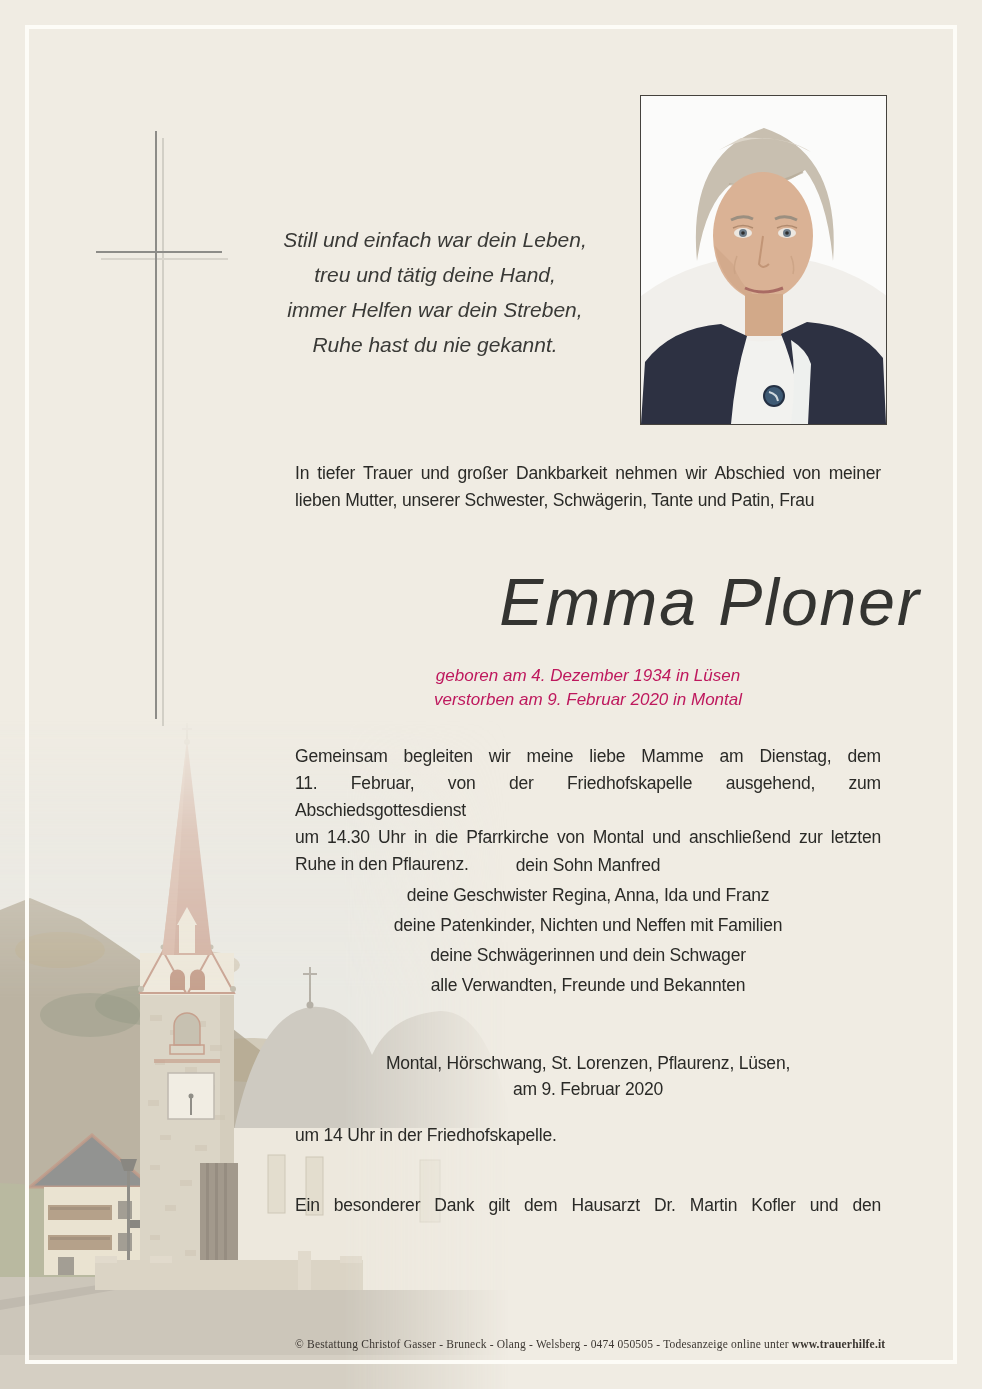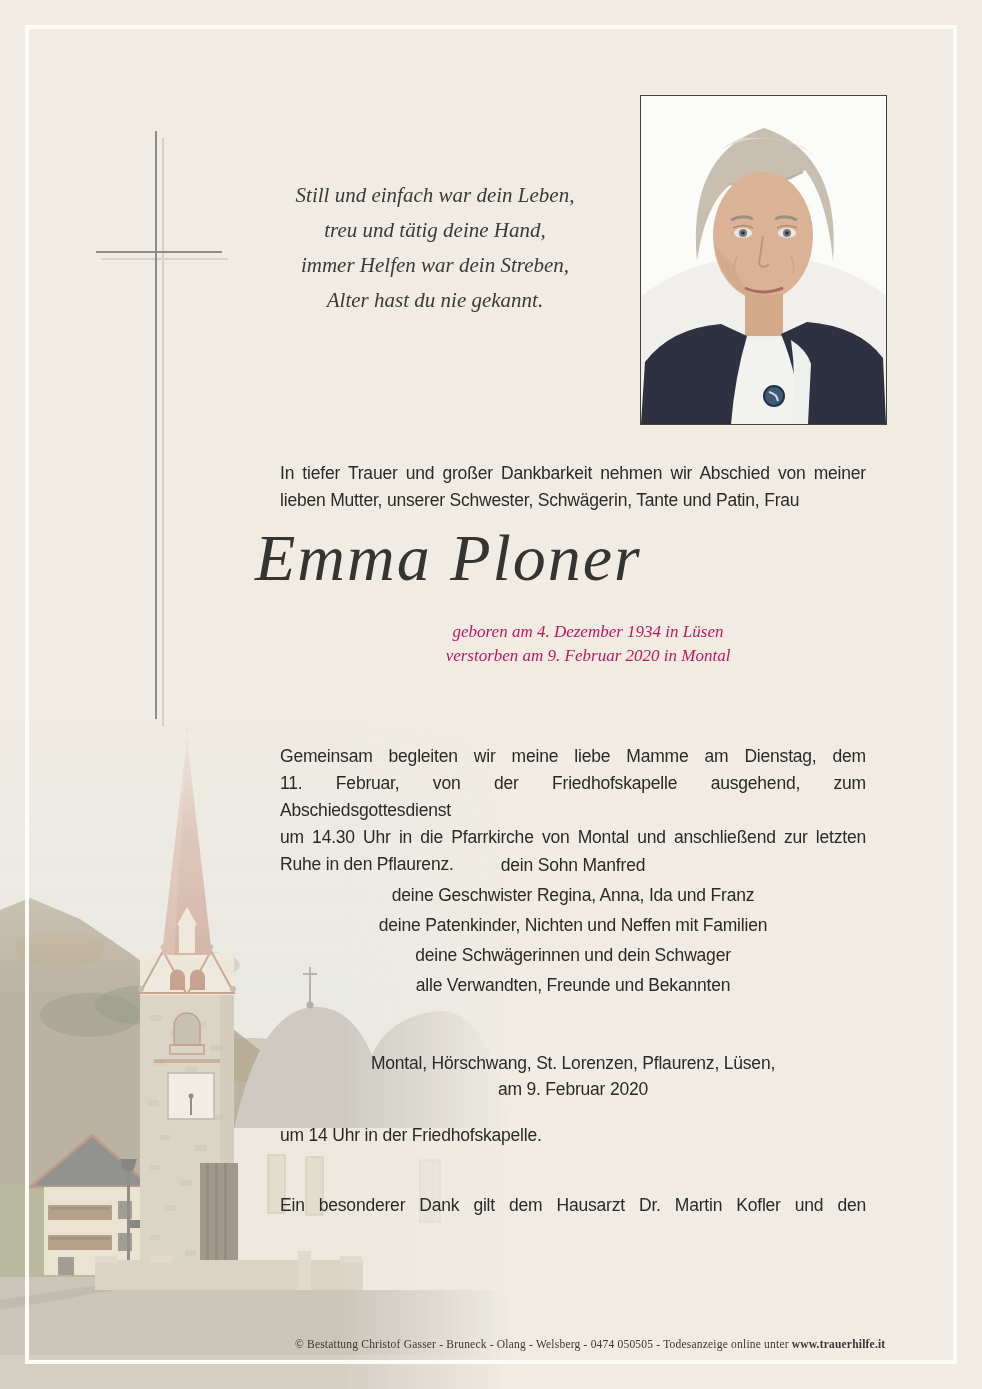--- a/index.html
+++ b/index.html
@@ -25,26 +25,26 @@
     position:absolute; inset:25px; border:4px solid #fdfcf7; z-index:1; pointer-events:none;
   }
   
   .cross span{position:absolute; display:block; z-index:2;}
   .cv-light{left:162px; top:138px; width:2px; height:588px; background:#d2cfc6;}
   .cv-dark {left:155px; top:131px; width:2px; height:588px; background:#8d8c88;}
   .ch-light{left:101px; top:258px; width:127px; height:2px; background:#d8d4cb;}
   .ch-dark {left:96px;  top:251px; width:126px; height:2px; background:#8d8c88;}
   
   .blk{position:absolute; z-index:3;}
-  .para{left:280px; width:586px; font-size:17.5px; line-height:27px; letter-spacing:-0.2px;}
+  .para{left:295px; width:586px; font-size:17.5px; line-height:27px; letter-spacing:-0.2px;}
   .para .line.just{text-align:justify; text-align-last:justify;}
   .center{text-align:center;}
-  .script{font-family:Liberation Serif, serif; font-style:italic;}
+  .script{font-family:Liberation Sans, sans-serif; font-style:italic;margin-top:44px;}
   .poem{left:235px; top:178px; width:400px; font-size:21px; line-height:35px; color:#3a3a37; text-align:center;}
-  .deceased-name{left:255px; top:520px; width:666px; font-size:66px; letter-spacing:2px; color:#343431; text-align:left;}
+  .deceased-name{left:255px; top:520px; width:666px; font-size:66px; letter-spacing:2px; color:#343431; text-align:right;}
   .dates{left:295px; top:620px; width:586px; font-size:17px; line-height:24px; color:#be185d; text-align:center;}
   .intro{top:460px;}
   .life{top:675px;}
   .funeral{top:743px;}
   .mourners{top:850px; line-height:30px;}
   .places{top:1050px; line-height:26px;}
   .rosary{top:1122px;}
   .thanks{top:1192px;}
   .photo{
     position:absolute; left:640px; top:95px; width:245px; height:328px; z-index:3;
@@ -173,21 +173,21 @@
     <span class="cv-light"></span>
       <span class="ch-light"></span>
     <span class="cv-dark"></span>
       <span class="ch-dark"></span>
   </div>
 
   <div class="blk poem script">
       <div class="line">Still und einfach war dein Leben,</div>
       <div class="line">treu und tätig deine Hand,</div>
       <div class="line">immer Helfen war dein Streben,</div>
-      <div class="line">Alter hast du nie gekannt.</div>
+      <div class="line">Ruhe hast du nie gekannt.</div>
     </div>
 
   <div class="photo">
     <svg width="245" height="328" viewBox="0 0 245 328" xmlns="http://www.w3.org/2000/svg">
       <rect width="245" height="328" fill="#fbfbfa"></rect>
       <ellipse cx="123" cy="290" rx="170" ry="130" fill="#f1efeb"></ellipse>
 
       <path d="M56,165 Q46,58 123,32 Q200,58 192,165 Q186,102 164,74 Q138,96 90,88 Q64,108 56,165 Z" fill="#c8bfb0"></path>
       <path d="M78,54 Q123,30 170,56 Q146,40 100,42 Z" fill="#dcd5c9"></path>
       <path d="M88,88 Q120,96 162,76" fill="none" stroke="#b3a896" stroke-width="2" opacity=".7"></path>

